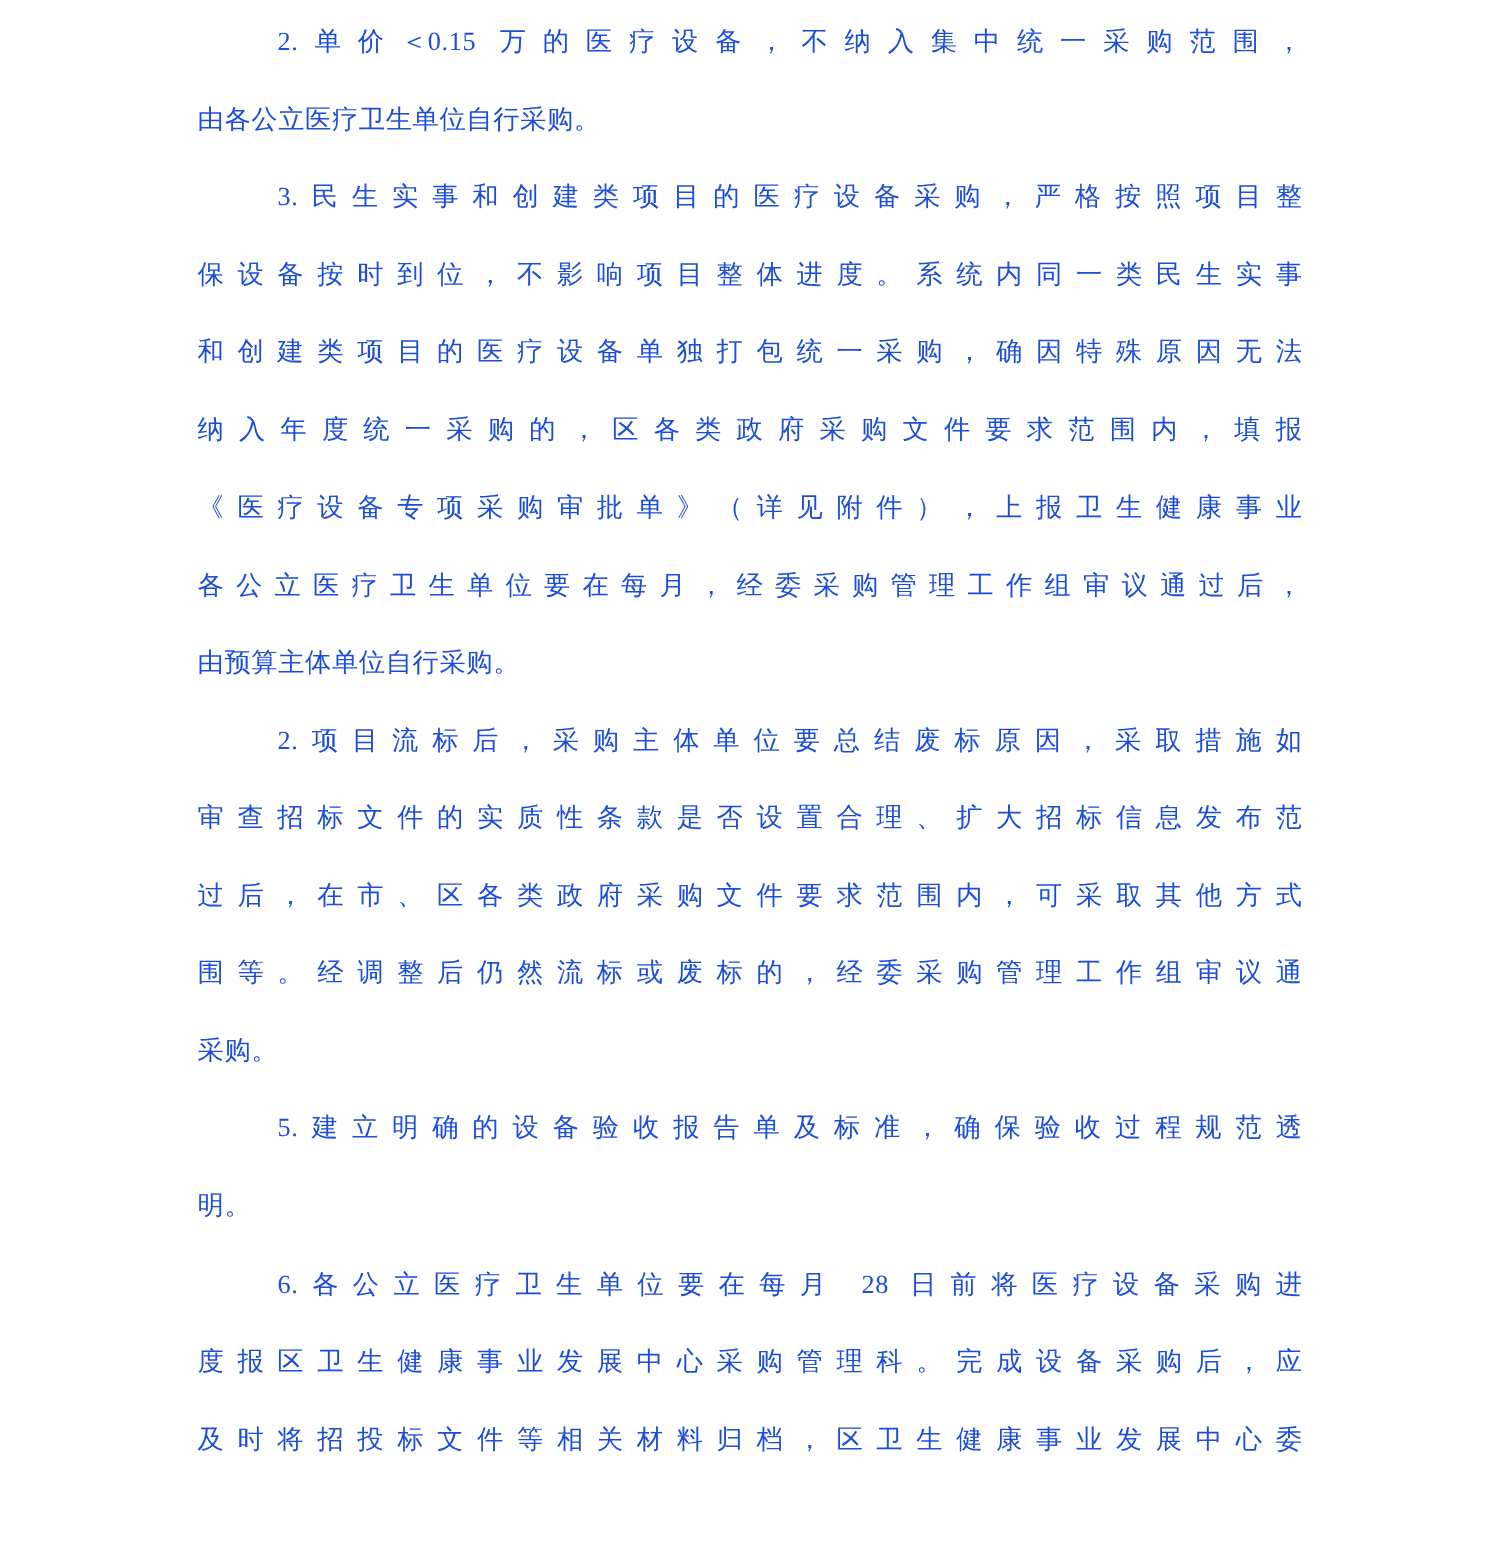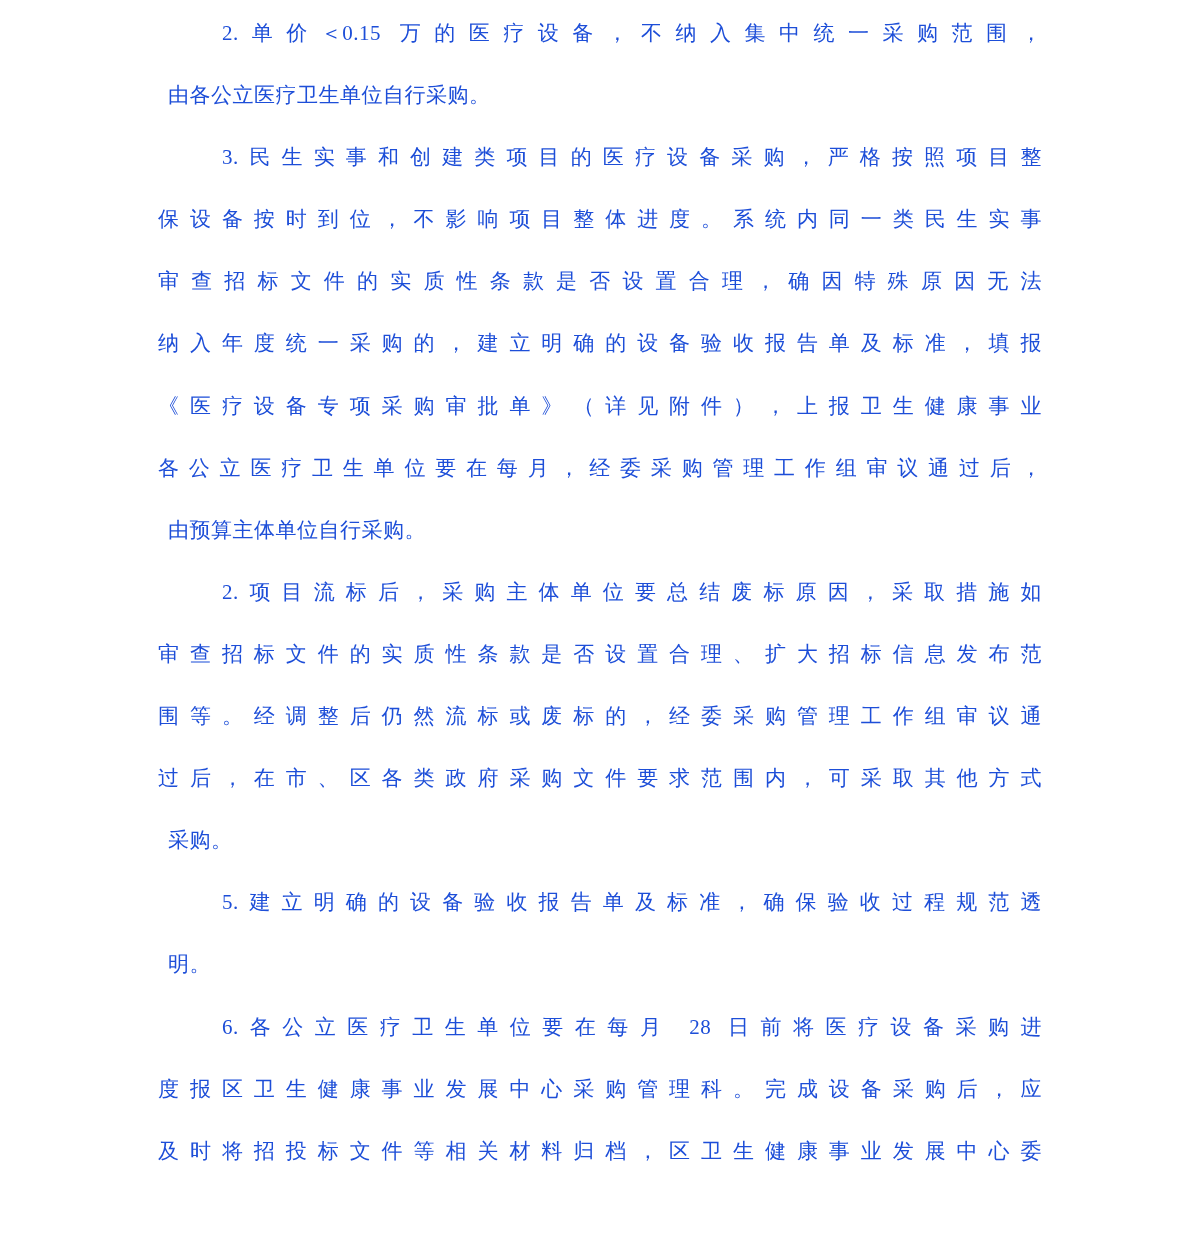--- a/index.html
+++ b/index.html
@@ -37,46 +37,45 @@
       overflow: visible;
       white-space: normal;
       letter-spacing: 0.5px;
     }
     .text-line.indent {
       padding-left: 64px;
     }
     .text-line.para-end {
       text-align: right;
       text-align-last: left;
-      margin-left: 10px;
     }
   </style>
 </head>
 <body>
 
 <div class="doc-page">
   <div class="doc-body">
       <div class="paragraph">
         <div class="text-line indent">2.单价＜0.15 万的医疗设备，不纳入集中统一采购范围，</div>
         <div class="text-line para-end">由各公立医疗卫生单位自行采购。</div>
       </div>
       <div class="paragraph">
         <div class="text-line indent">3.民生实事和创建类项目的医疗设备采购，严格按照项目整</div>
         <div class="text-line">保设备按时到位，不影响项目整体进度。系统内同一类民生实事</div>
-        <div class="text-line">审查招标文件的实质性条款是否设置合理，确因特殊原因无法</div>
-        <div class="text-line">纳入年度统一采购的，建立明确的设备验收报告单及标准，填报</div>
+        <div class="text-line">和创建类项目的医疗设备单独打包统一采购，确因特殊原因无法</div>
+        <div class="text-line">纳入年度统一采购的，区各类政府采购文件要求范围内，填报</div>
         <div class="text-line">《医疗设备专项采购审批单》（详见附件），上报卫生健康事业</div>
         <div class="text-line">各公立医疗卫生单位要在每月，经委采购管理工作组审议通过后，</div>
         <div class="text-line para-end">由预算主体单位自行采购。</div>
       </div>
       <div class="paragraph">
         <div class="text-line indent">2.项目流标后，采购主体单位要总结废标原因，采取措施如</div>
         <div class="text-line">审查招标文件的实质性条款是否设置合理、扩大招标信息发布范</div>
+        <div class="text-line">过后，在市、区各类政府采购文件要求范围内，可采取其他方式</div>
         <div class="text-line">围等。经调整后仍然流标或废标的，经委采购管理工作组审议通</div>
-        <div class="text-line">过后，在市、区各类政府采购文件要求范围内，可采取其他方式</div>
         <div class="text-line para-end">采购。</div>
       </div>
       <div class="paragraph">
         <div class="text-line indent">5.建立明确的设备验收报告单及标准，确保验收过程规范透</div>
         <div class="text-line para-end">明。</div>
       </div>
       <div class="paragraph">
         <div class="text-line indent">6.各公立医疗卫生单位要在每月 28 日前将医疗设备采购进</div>
         <div class="text-line">度报区卫生健康事业发展中心采购管理科。完成设备采购后，应</div>
         <div class="text-line">及时将招投标文件等相关材料归档，区卫生健康事业发展中心委</div>

